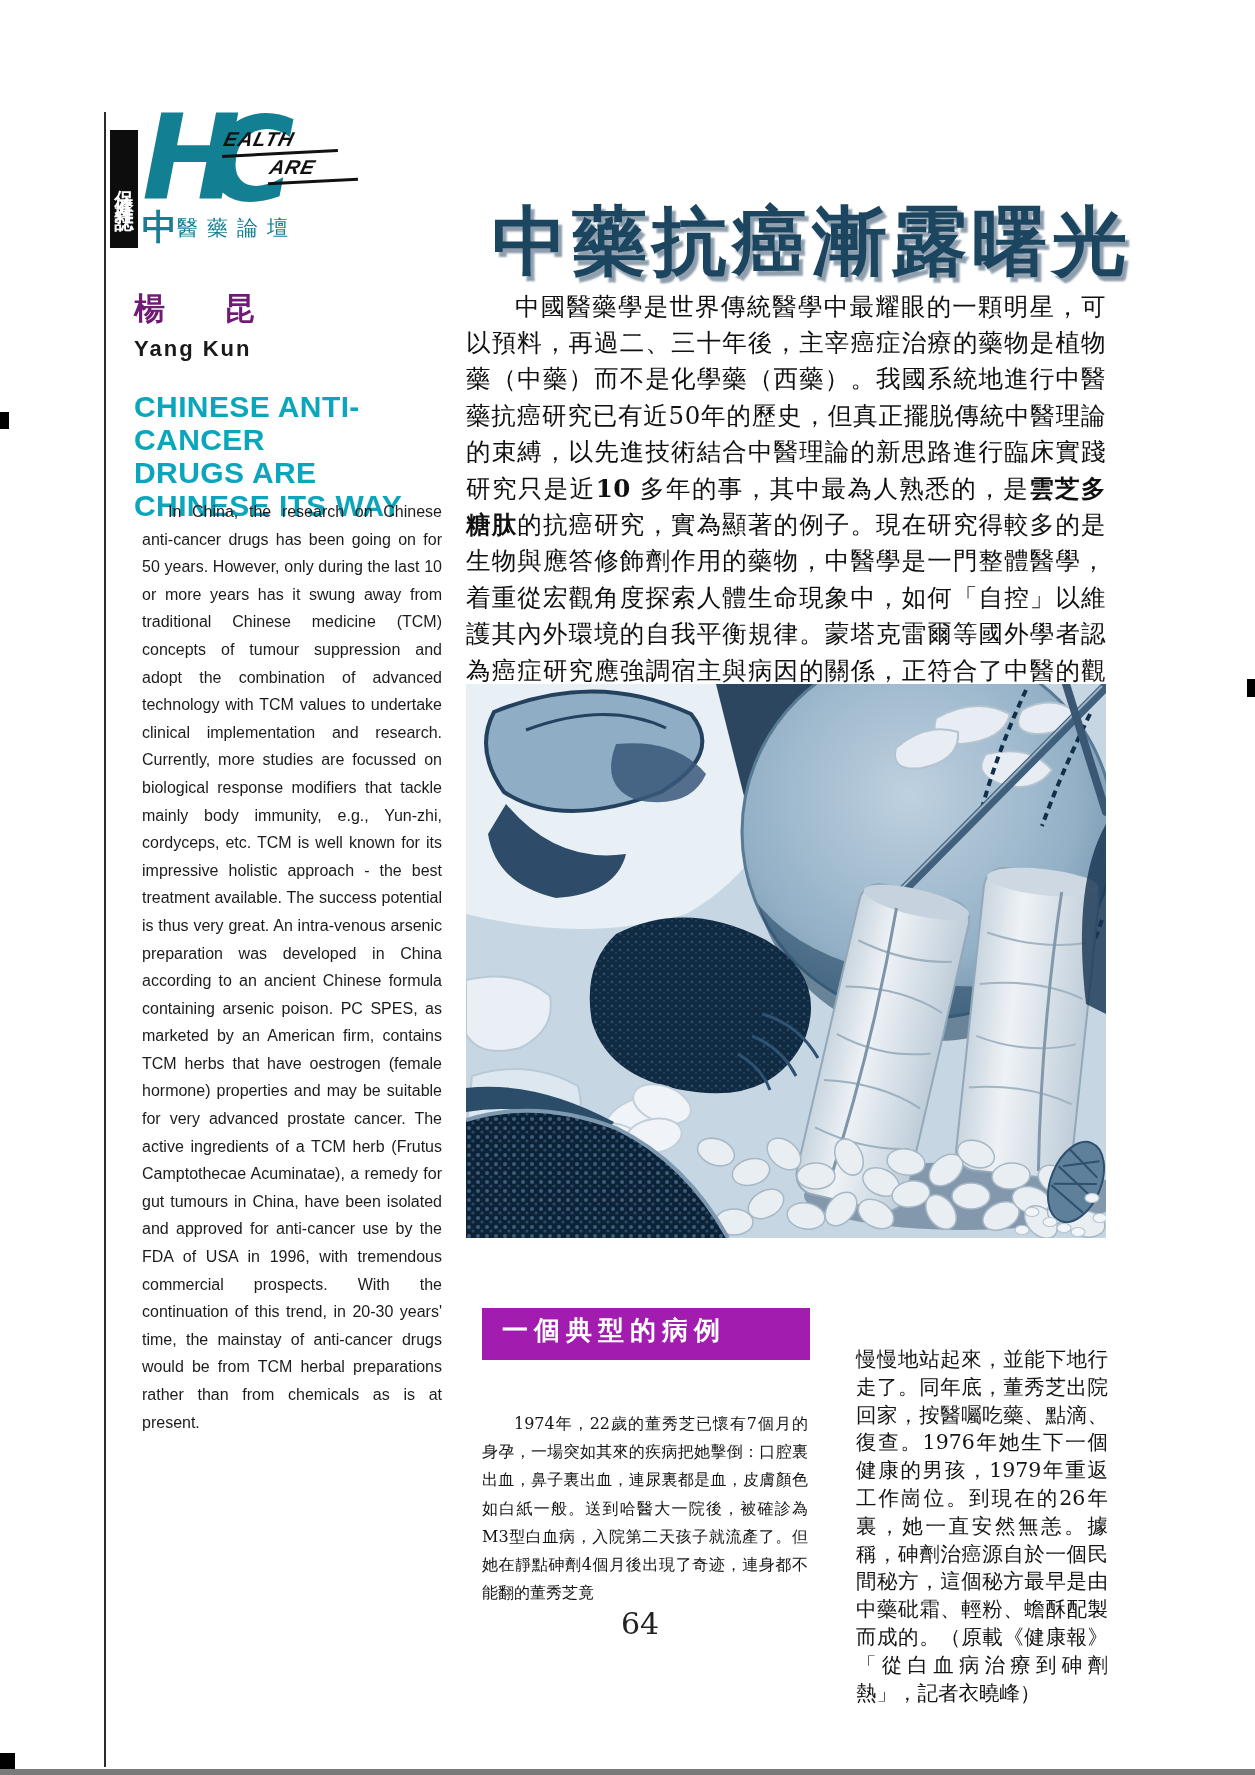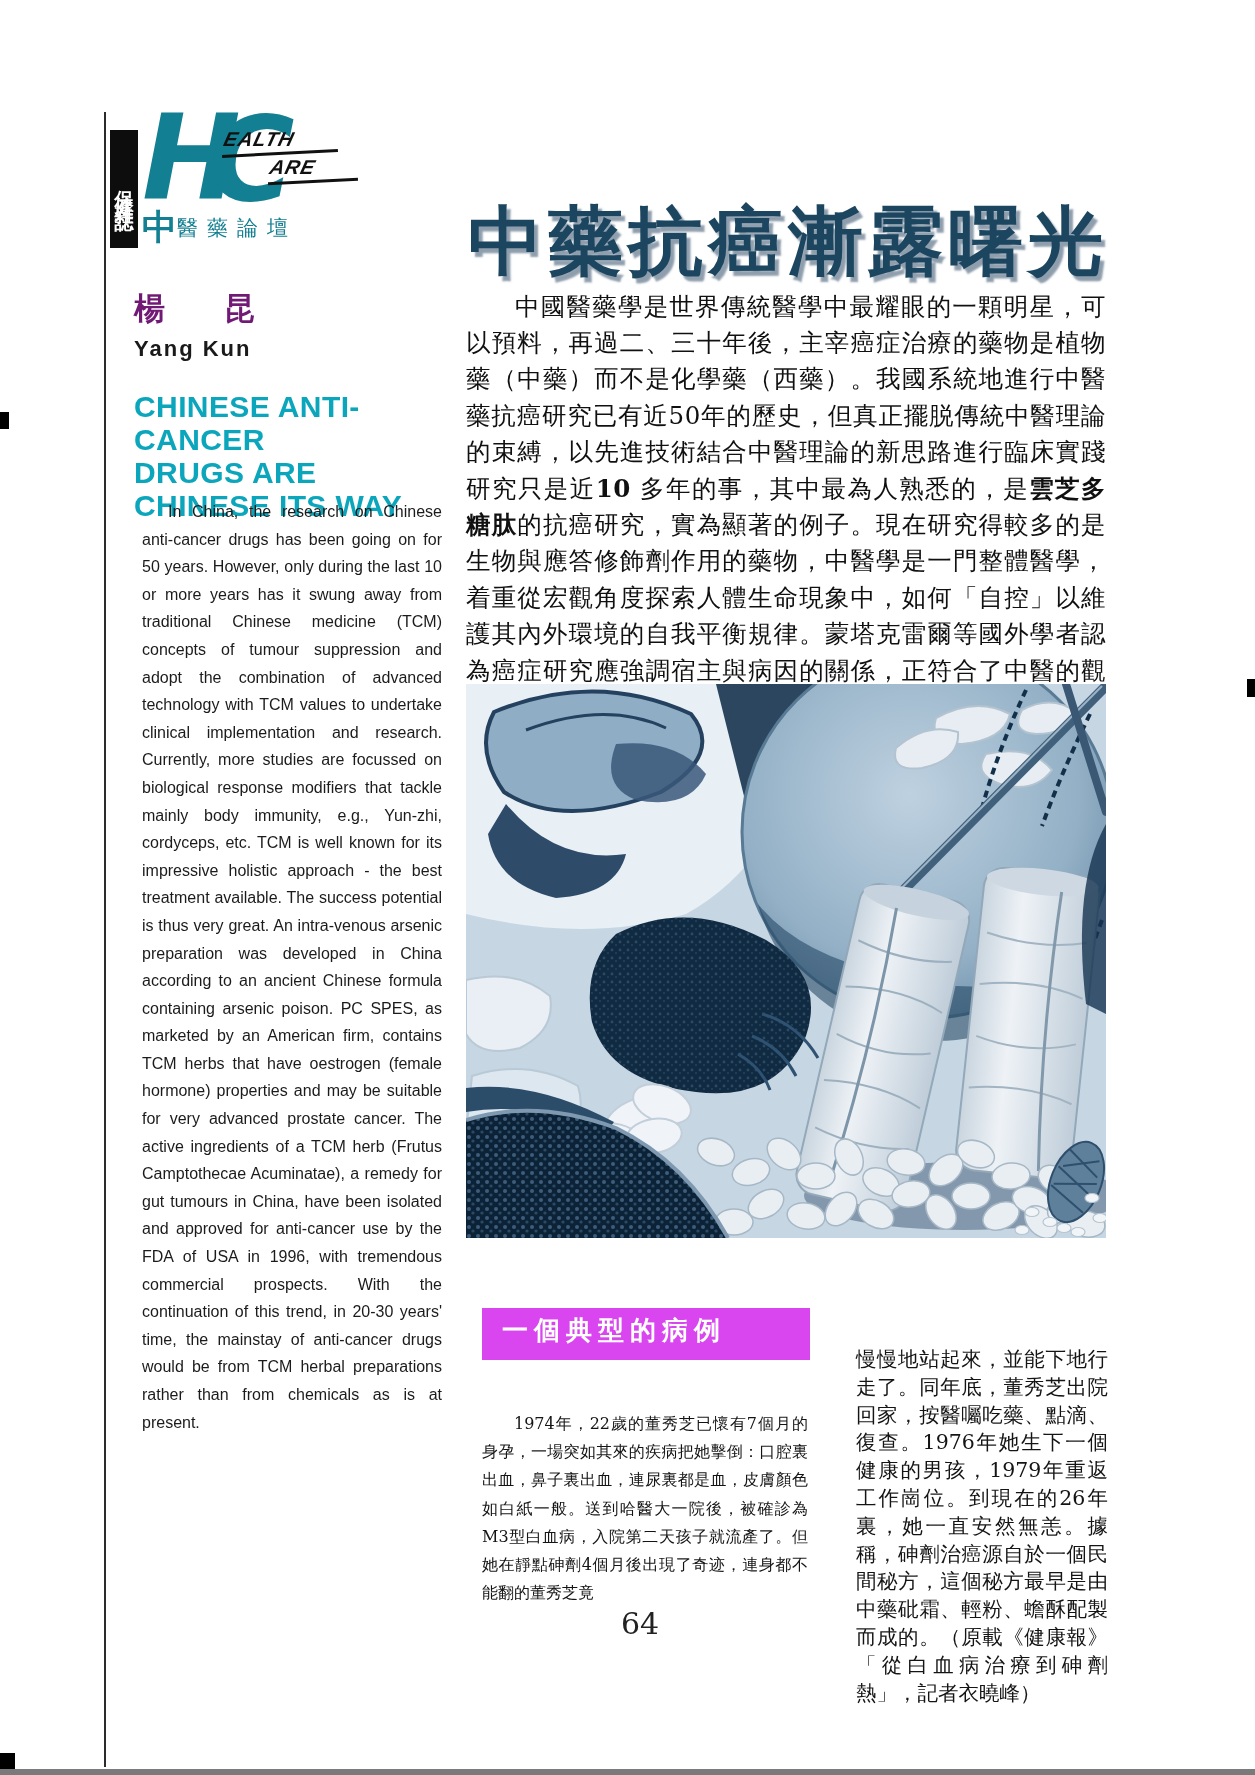--- a/index.html
+++ b/index.html
@@ -21,21 +21,21 @@
   .logo-ealth{left:82px;top:24px;}
   .logo-are{left:128px;top:52px;}
   .swoosh{position:absolute;height:3px;background:#111;}
   .swoosh1{left:80px;top:48px;width:116px;transform:rotate(-3deg);}
   .swoosh2{left:126px;top:76px;width:90px;transform:rotate(-3deg);}
   .logo-forum{position:absolute;left:0px;top:100px;white-space:nowrap;}
   .forum-first{font-size:35px;font-weight:700;vertical-align:-4px;}
   .forum-rest{font-size:21px;font-weight:400;letter-spacing:9px;margin-left:0;}
 
   
-  .main-title{position:absolute;left:468px;top:142px;width:670px;font-size:75px;font-weight:900;
+  .main-title{position:absolute;left:492px;top:142px;width:670px;font-size:75px;font-weight:900;
               color:#1c4660;letter-spacing:5px;white-space:nowrap;font-family:"DejaVu Sans",sans-serif;
               text-shadow:4px 5px 2px rgba(105,125,145,.75);}
 
   
   .author-cn{position:absolute;left:134px;top:288px;font-size:31px;font-weight:600;letter-spacing:14px;color:#701a75;}
   .author-en{position:absolute;left:134px;top:336px;font-size:22px;font-weight:700;letter-spacing:2px;}
   .en-heading{position:absolute;left:134px;top:390px;width:310px;font-size:30px;font-weight:700;
               color:#0ca6bc;line-height:33px;letter-spacing:.4px;}
   .en-body{position:absolute;left:142px;top:482px;width:300px;font-size:16px;line-height:27.6px;
            text-align:justify;text-indent:26px;color:#1b1b1b;}
@@ -43,21 +43,21 @@
   
   .intro{position:absolute;left:466px;top:264px;width:640px;font-size:24.5px;line-height:36.4px;
          text-align:justify;text-indent:2em;color:#101010;letter-spacing:.5px;
          font-family:"DejaVu Serif","Liberation Serif",serif;}
 
   
   .photo{position:absolute;left:466px;top:684px;width:640px;height:554px;}
   .photo svg{display:block;width:100%;height:100%;}
 
   
-  .banner{position:absolute;left:482px;top:1308px;width:328px;height:52px;background:#d946ef;}
+  .banner{position:absolute;left:482px;top:1308px;width:328px;height:52px;background:#a21caf;}
   .banner-label{color:#ffffff;font-size:26px;font-weight:700;letter-spacing:6px;line-height:44px;
                 padding-left:20px;font-family:"DejaVu Sans",sans-serif;}
   .case-col{position:absolute;text-align:justify;color:#141414;
             font-family:"DejaVu Serif","Liberation Serif",serif;margin-top:40px;}
   .case-left{left:482px;top:1370px;width:326px;font-size:16px;line-height:28.2px;text-indent:2em;}
   .case-right{left:856px;top:1306px;width:252px;font-size:20.5px;line-height:27.8px;}
 
   
   .pagenum{position:absolute;left:20px;top:1606px;width:1240px;text-align:center;font-size:30px;
            color:#222;font-family:"DejaVu Serif","Liberation Serif",serif;}

